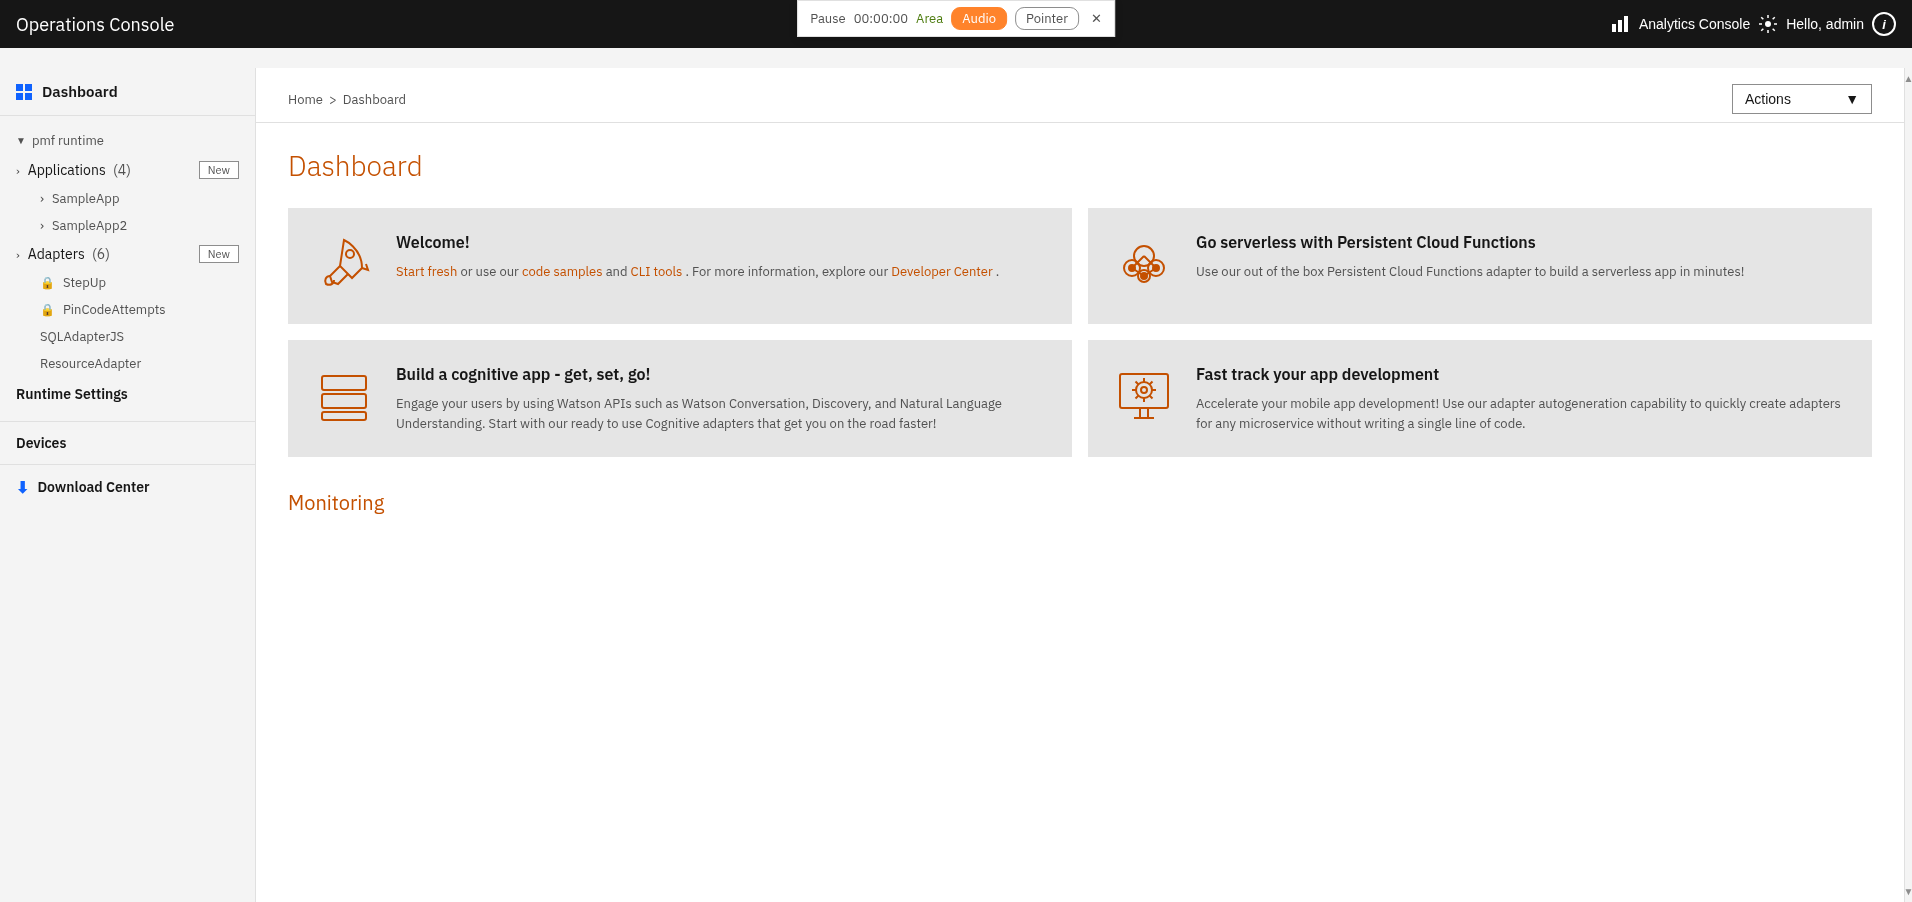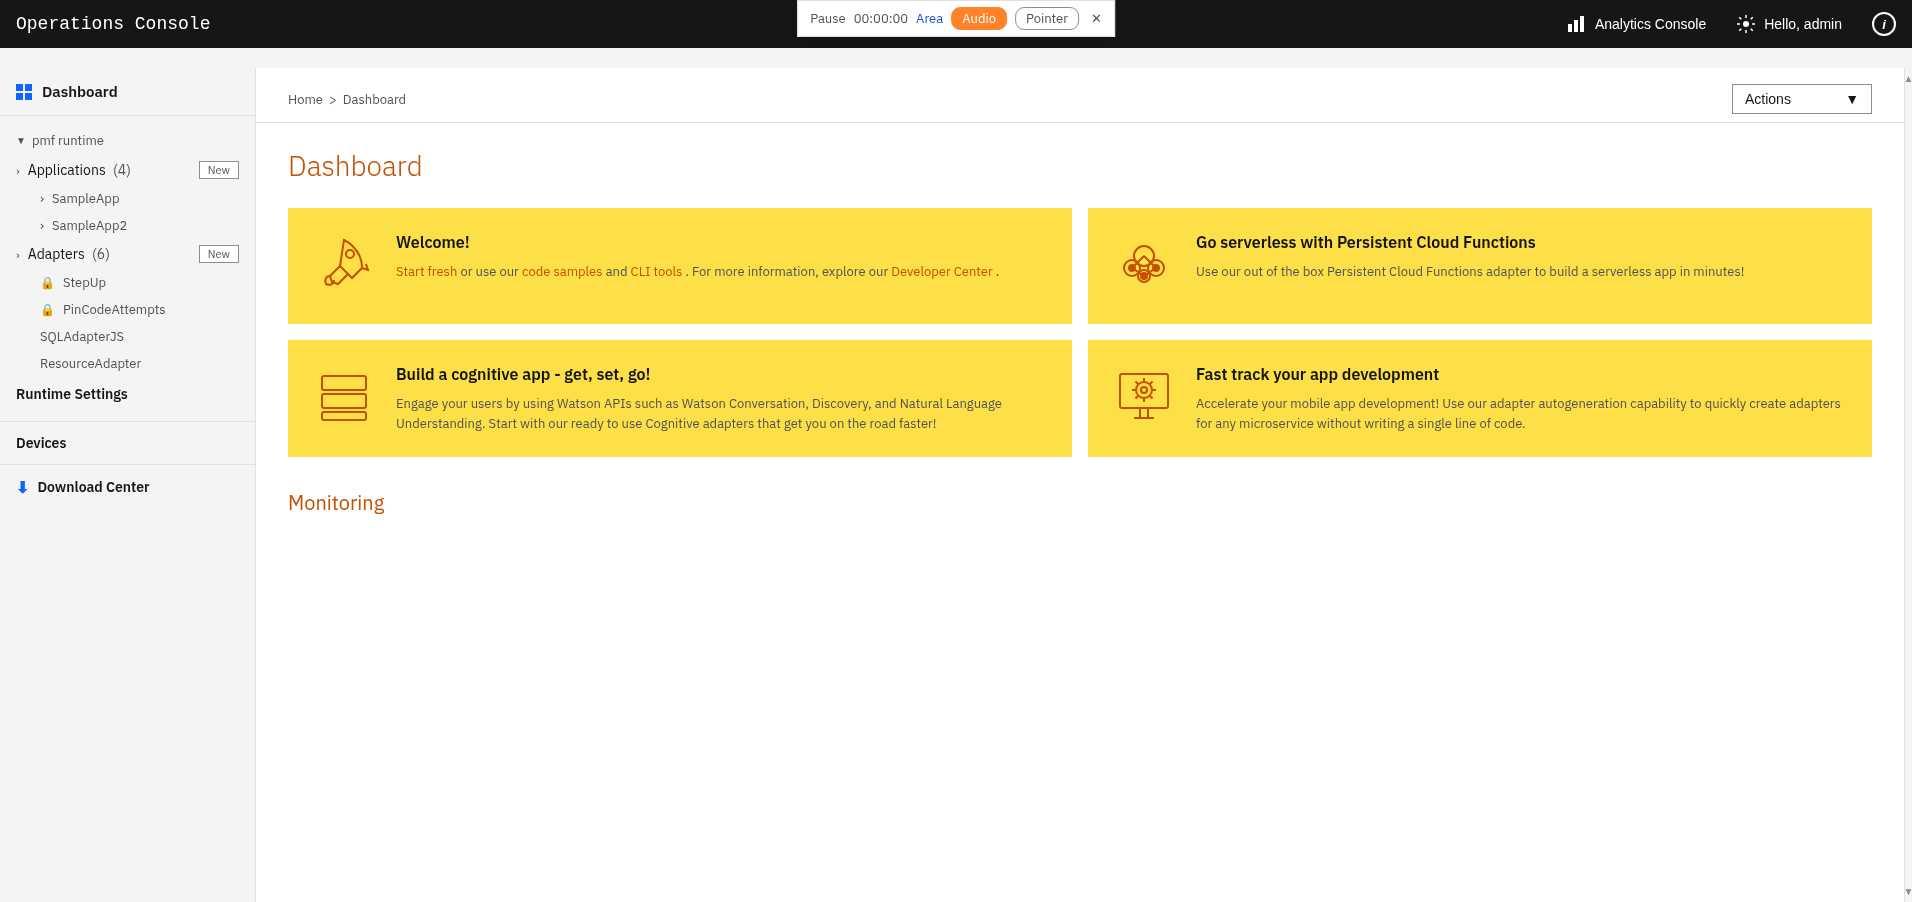--- a/index.html
+++ b/index.html
@@ -11,22 +11,22 @@
       color: white;
       display: flex;
       align-items: center;
       justify-content: space-between;
       padding: 0 16px;
       height: 48px;
       flex-shrink: 0;
       position: relative;
       z-index: 100;
     }
-    .topbar-left { display: flex; align-items: flex-start; gap: 8px; font-family: Liberation Mono, monospace; }
-    .topbar-right { display: flex; align-items: center; gap: 30px; }
+    .topbar-left { display: flex; align-items: flex-start; gap: 8px; }
+    .topbar-right { display: flex; align-items: center; gap: 8px; }
     .topbar-btn { display: flex; align-items: center; gap: 8px; color: white; font-size: 14px; cursor: pointer; background: none; border: none; }
     .topbar-btn svg { width: 20px; height: 20px; fill: white; }
 
     
     .overlay-bar {
       position: absolute;
       top: 0;
       left: 50%;
       transform: translateX(-50%);
       background: white;
@@ -181,21 +181,21 @@
     }
 
     
     .cards-grid {
       display: grid;
       grid-template-columns: 1fr 1fr;
       gap: 16px;
       margin-bottom: 32px;
     }
     .card {
-      background: #fde047;
+      background: #e5e5e5;
       padding: 24px;
       display: flex;
       align-items: flex-start;
       gap: 20px;
     }
     .card-icon { width: 64px; flex-shrink: 0; }
     .card-icon svg { width: 64px; height: 64px; }
     .card-content h3 { font-size: 16px; font-weight: 600; color: #161616; margin-bottom: 10px; }
     .card-content p { font-size: 13px; color: #525252; line-height: 1.5; }
     .card-content a { color: #c45000; text-decoration: none; }
@@ -242,21 +242,21 @@
 <body>
 
 <div class="topbar">
   <div class="topbar-left">
     <span style="font-size:18px;font-weight:400;color:white;">Operations Console</span>
   </div>
 
   <div class="overlay-bar">
     <span style="cursor:pointer;font-size:13px;color:#525252;">Pause</span>
     <span style="font-size:13px;color:#525252;">00:00:00</span>
-    <span style="font-size:13px;color:#1d4ed8;">Area</span>
+    <span style="font-size:13px;color:#4d7c0f;">Area</span>
     <span class="overlay-tag orange">Audio</span>
     <span class="overlay-tag outline">Pointer</span>
     <span class="overlay-close">✕</span>
   </div>
 
   <div class="topbar-right">
     <button class="topbar-btn">
       <svg viewBox="0 0 20 20" fill="white">
         <rect x="1" y="10" width="4" height="8"></rect>
         <rect x="7" y="6" width="4" height="12"></rect>

